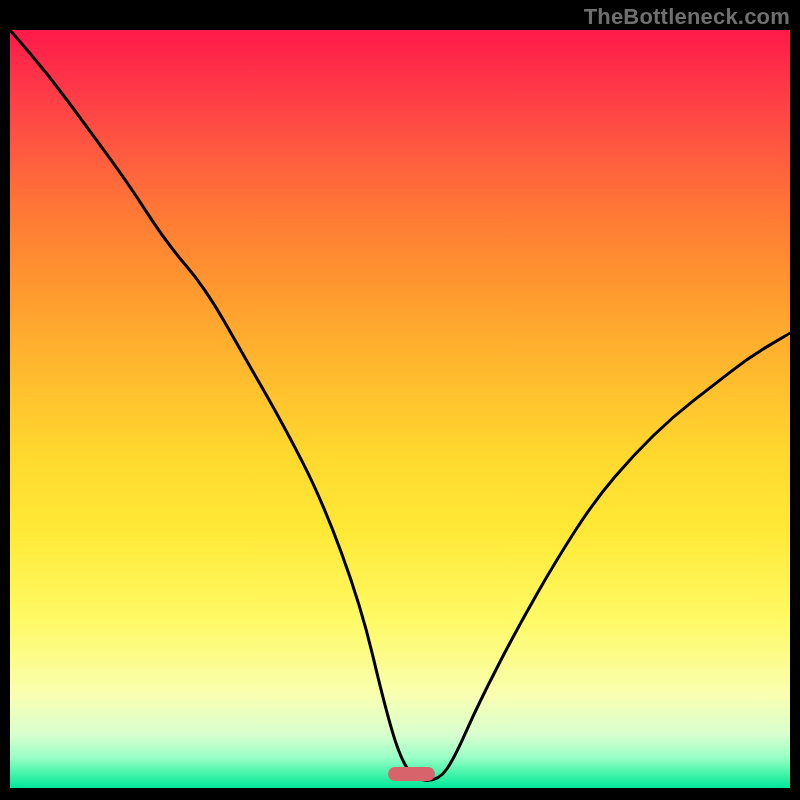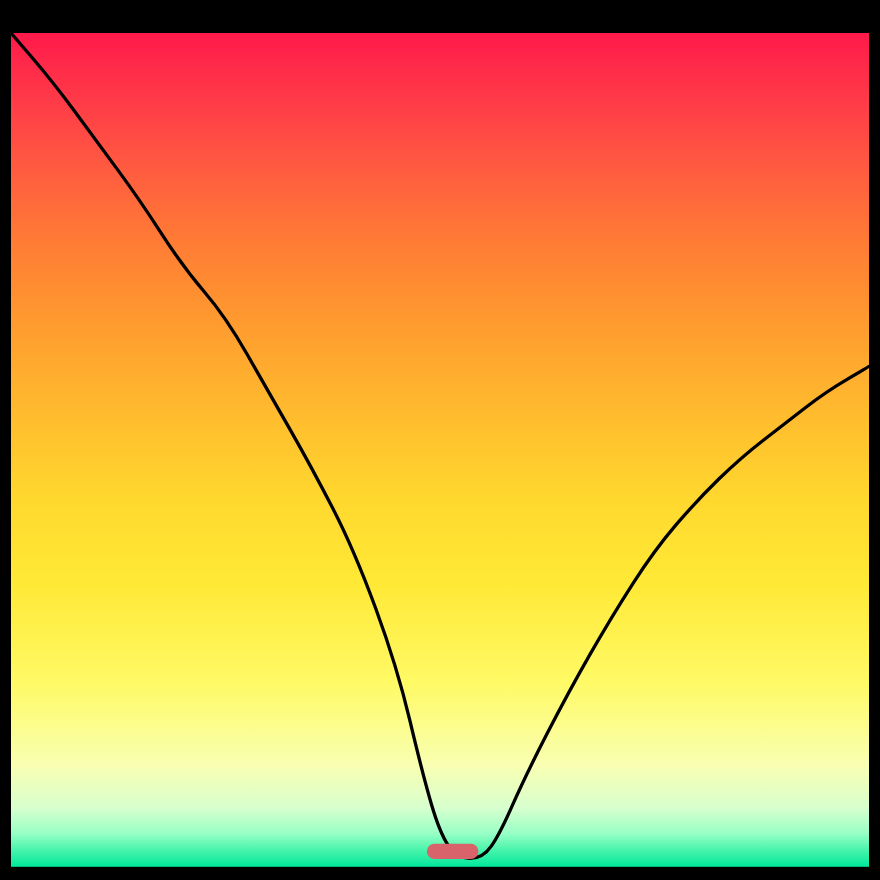--- a/index.html
+++ b/index.html
@@ -62,20 +62,21 @@
     background: #d9636a;
     border-radius: 999px;
     z-index: 10;
   }
 </style>
 </head>
 <body>
 
 <div class="frame">
 
+  <div class="watermark">TheBottleneck.com</div>
 
   <div class="plot">
 
     <svg class="curve" viewBox="0 0 780 758" preserveAspectRatio="none">
       <path fill="none" stroke="#000" stroke-width="3" stroke-linejoin="round" stroke-linecap="round" d="M 0.0 0.0 Q 0.0 0.0 19.5 22.7 Q 39.0 45.5 58.5 72.0 Q 78.0 98.5 97.5 125.1 Q 117.0 151.6 136.5 181.9 Q 156.0 212.2 175.5 235.0 Q 195.0 257.7 214.5 291.8 Q 234.0 325.9 253.5 360.1 Q 273.0 394.2 292.5 432.1 Q 312.0 470.0 331.5 523.0 Q 351.0 576.1 362.7 625.4 Q 374.4 674.6 382.2 701.1 Q 390.0 727.7 397.8 739.0 Q 405.6 750.4 417.3 750.4 Q 429.0 750.4 436.8 739.0 Q 444.6 727.7 456.3 701.1 Q 468.0 674.6 487.5 636.7 Q 507.0 598.8 526.5 564.7 Q 546.0 530.6 565.5 500.3 Q 585.0 470.0 604.5 447.2 Q 624.0 424.5 643.5 405.5 Q 663.0 386.6 682.5 371.4 Q 702.0 356.3 721.5 341.1 Q 741.0 325.9 760.5 314.6 T 780.0 303.2"></path>
     </svg>
 
     <div class="marker" style="left: 378.3px; top: 737.356px; width: 46.8px; height: 14px;"></div>
 
   </div>

